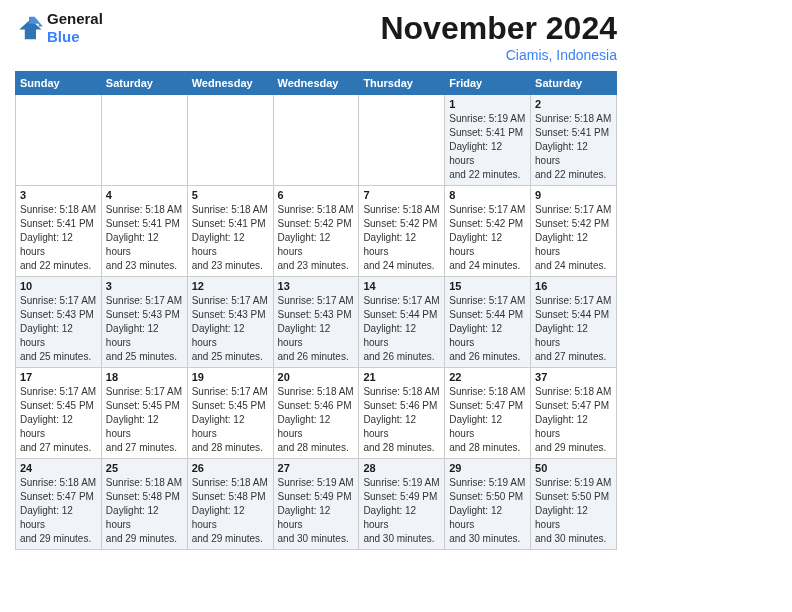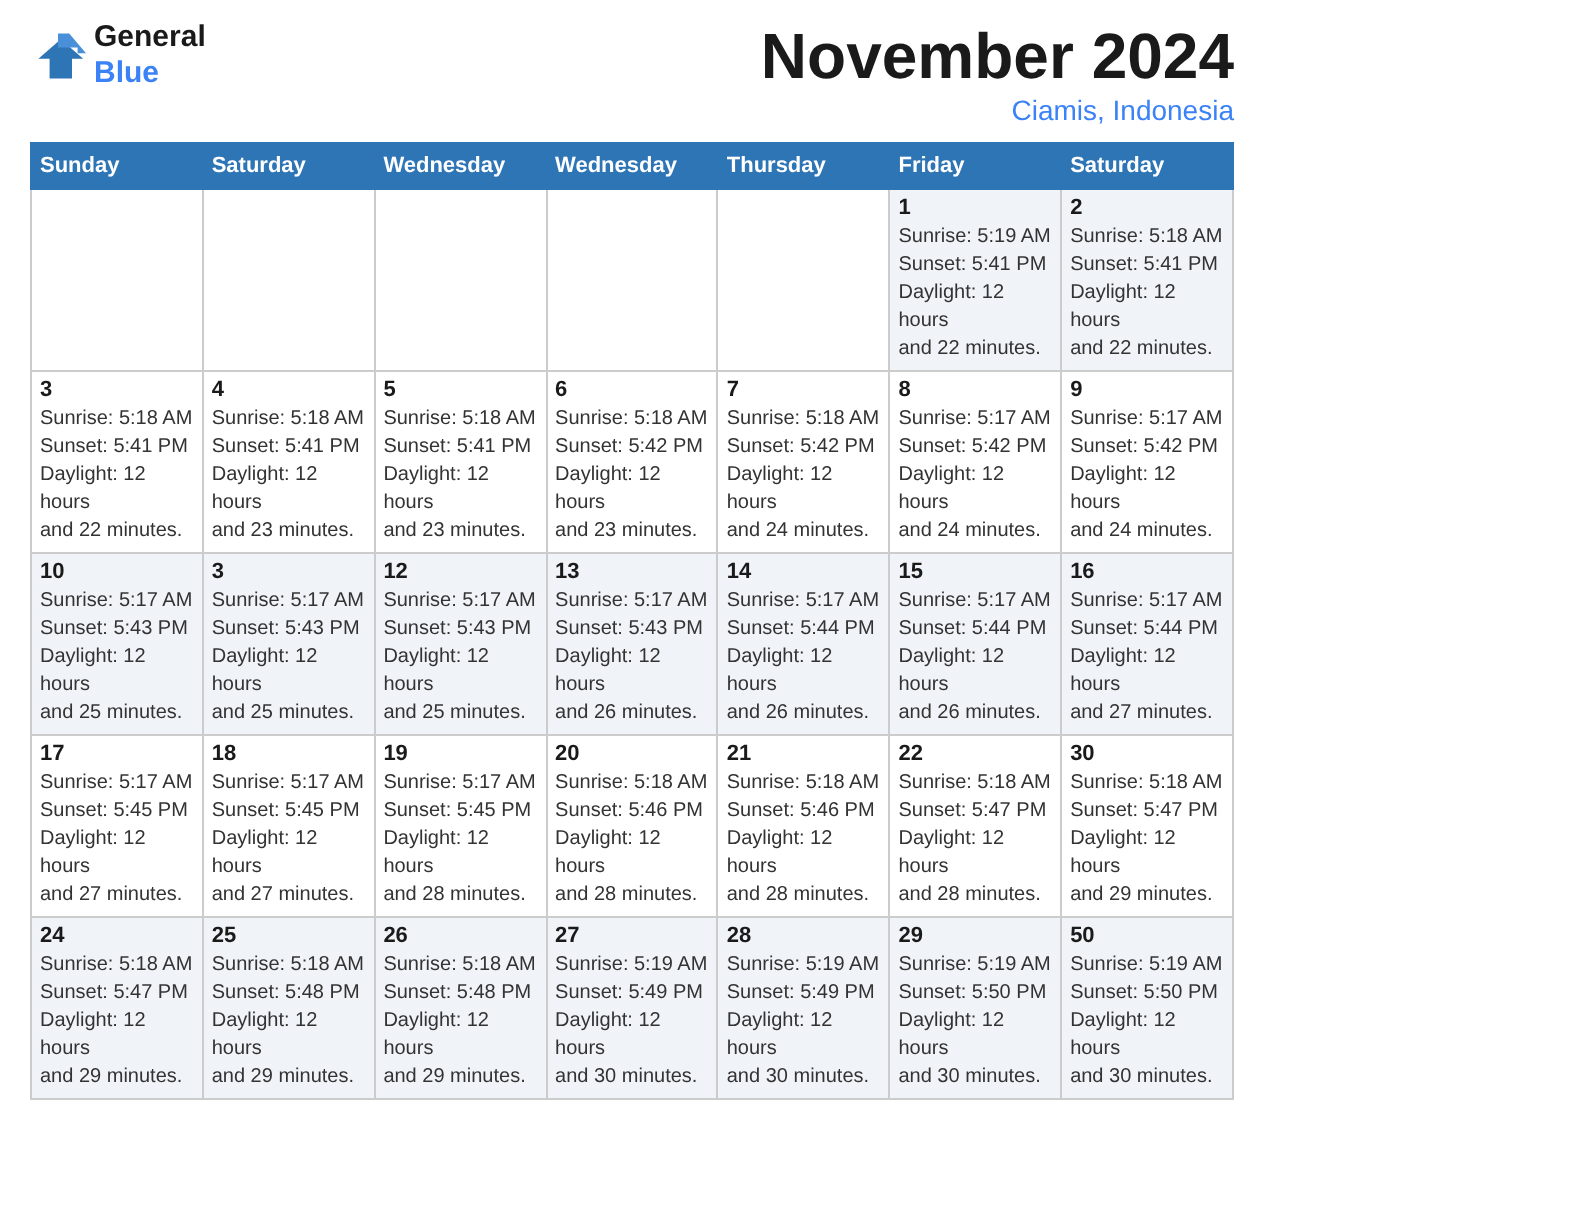--- a/index.html
+++ b/index.html
@@ -212,21 +212,21 @@
           </td>
           <td>
             <span class="day-num">21</span>
             <div class="day-info">Sunrise: 5:18 AM<br>Sunset: 5:46 PM<br>Daylight: 12 hours<br>and 28 minutes.</div>
           </td>
           <td>
             <span class="day-num">22</span>
             <div class="day-info">Sunrise: 5:18 AM<br>Sunset: 5:47 PM<br>Daylight: 12 hours<br>and 28 minutes.</div>
           </td>
           <td>
-            <span class="day-num">30</span>
+            <span class="day-num">37</span>
             <div class="day-info">Sunrise: 5:18 AM<br>Sunset: 5:47 PM<br>Daylight: 12 hours<br>and 29 minutes.</div>
           </td>
         </tr>
         <tr>
           <td>
             <span class="day-num">24</span>
             <div class="day-info">Sunrise: 5:18 AM<br>Sunset: 5:47 PM<br>Daylight: 12 hours<br>and 29 minutes.</div>
           </td>
           <td>
             <span class="day-num">25</span>

